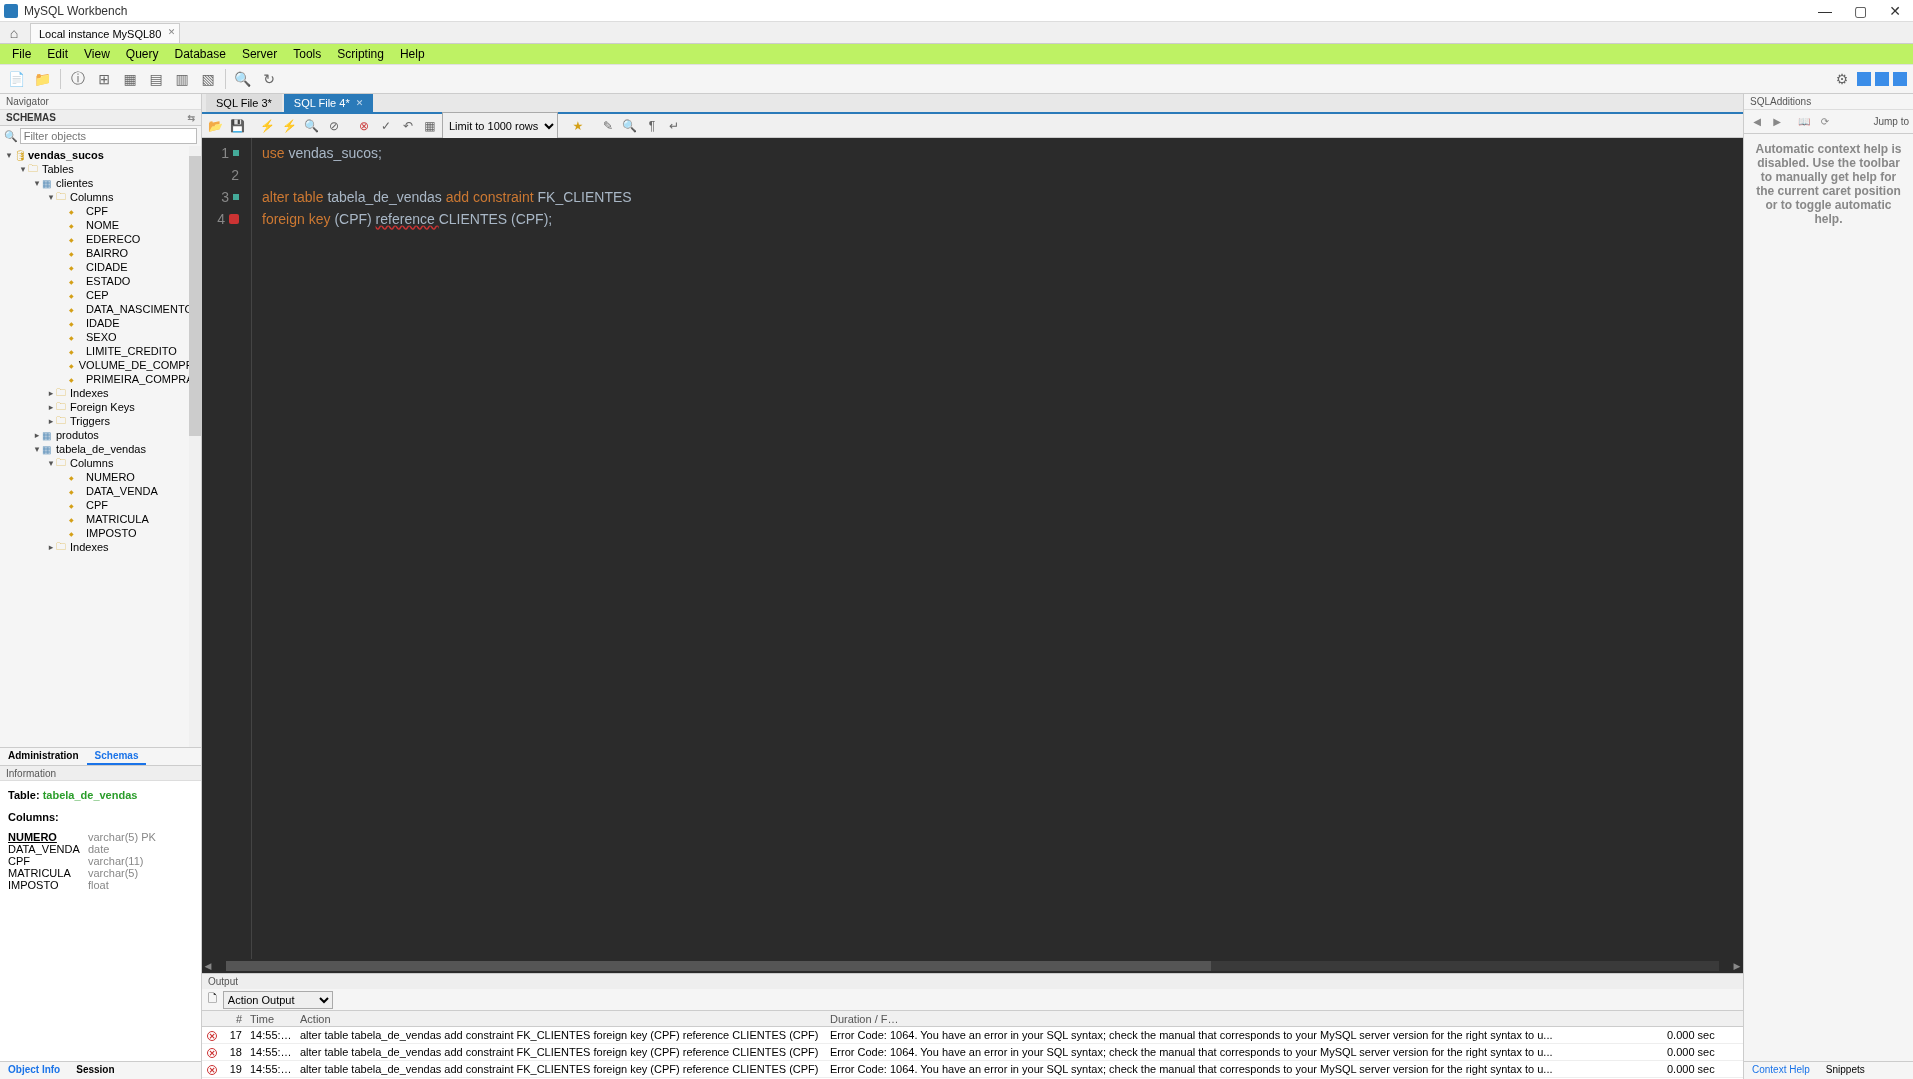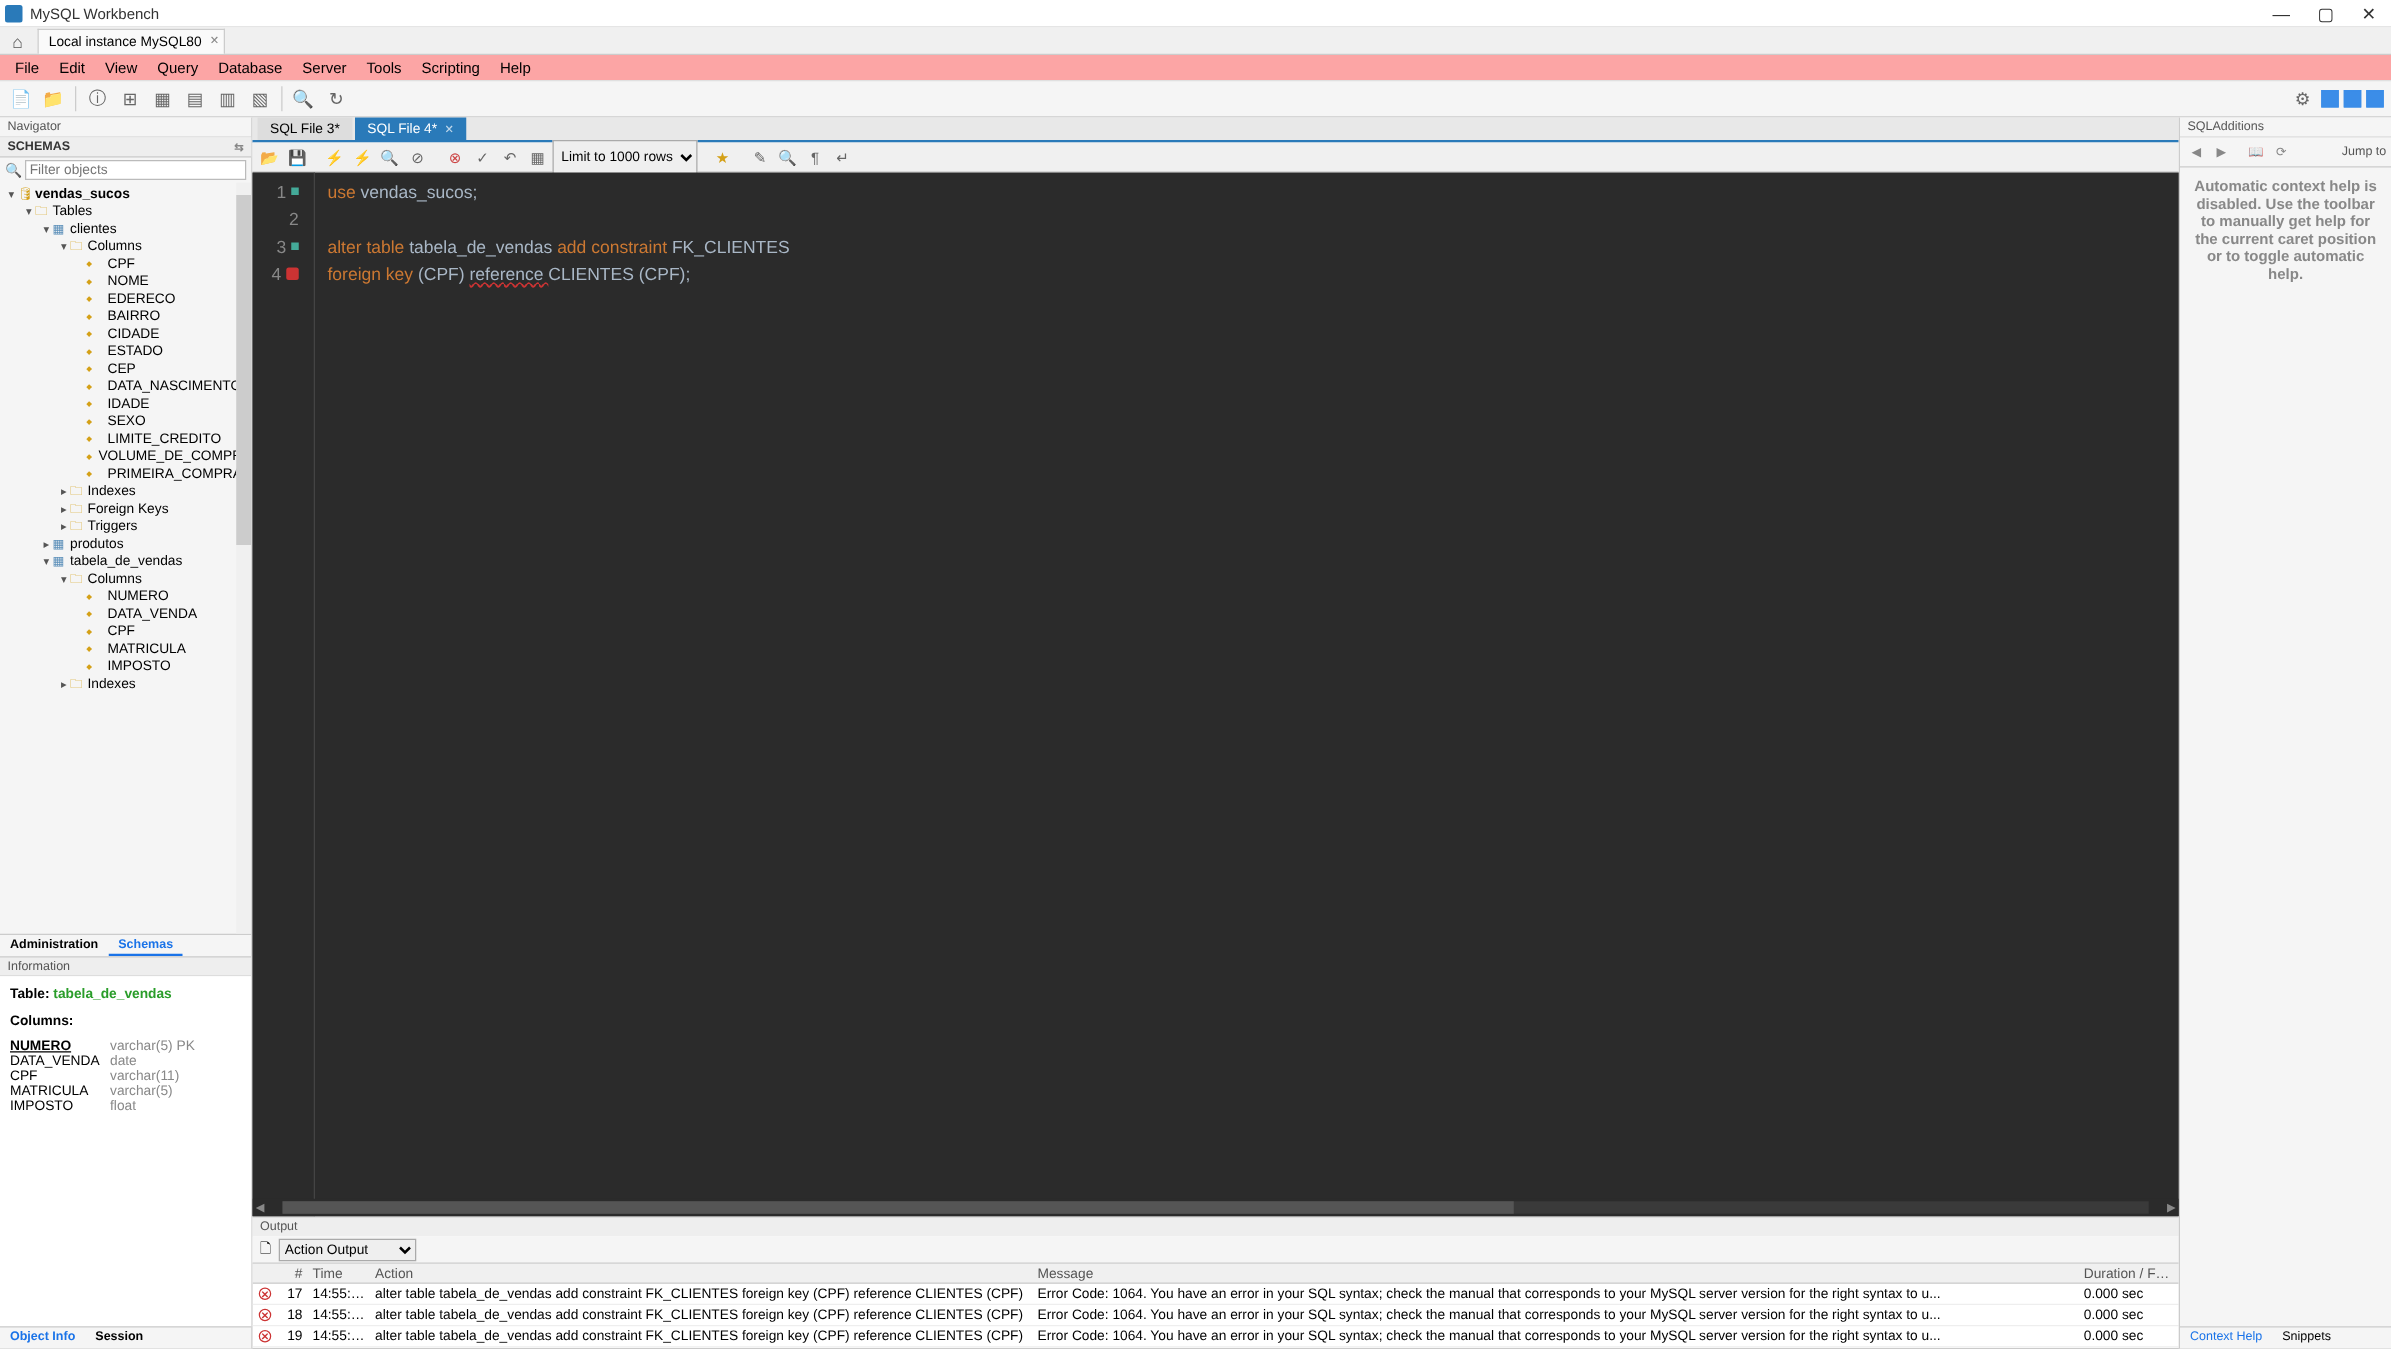--- a/index.html
+++ b/index.html
@@ -12,21 +12,21 @@
 .titlebar .win-controls { margin-left: auto; display: flex; gap: 22px; padding-right: 8px; }
 .titlebar .win-controls span { font-size: 14px; color: #333; cursor: pointer; }
 
 
 .conn-tabs { height: 22px; background: #f0f0f0; display: flex; align-items: flex-end; border-bottom: 1px solid #ccc; }
 .conn-tabs .home-btn { width: 28px; height: 20px; display: flex; align-items: center; justify-content: center; color: #555; font-size: 14px; }
 .conn-tabs .tab { height: 20px; background: #fafafa; border: 1px solid #ccc; border-bottom: none; padding: 2px 18px 2px 8px; font-size: 11px; margin-left: 2px; display:flex; align-items:center; position:relative;}
 .conn-tabs .tab .close { position:absolute; right:4px; top:3px; font-size:9px; color:#888;}
 
 
-.menubar { height: 20px; background: #fca5a5; display: flex; align-items: center; padding: 0 4px; }
+.menubar { height: 20px; background: #bef264; display: flex; align-items: center; padding: 0 4px; }
 .menubar .menu-item { padding: 2px 8px; font-size: 12px; cursor: pointer; }
 
 
 .toolbar { height: 30px; background: #f5f5f5; border-top:1px solid #e0e0e0; border-bottom: 1px solid #ccc; display: flex; align-items: center; padding: 0 6px; gap: 4px; }
 .toolbar .tbtn { width: 22px; height: 22px; display: flex; align-items: center; justify-content: center; color: #666; font-size: 14px; cursor: pointer; }
 .toolbar .sep { width:1px; height:20px; background:#ccc; margin:0 2px;}
 .toolbar .right { margin-left:auto; display:flex; gap:4px; align-items:center;}
 .toolbar .panel-btn { width:14px; height:14px; border:1px solid #888; }
 .toolbar .panel-btn.filled { background:#3b8de8; border-color:#3b8de8; }
 
@@ -422,21 +422,20 @@
     <div class="output-toolbar">
       <div class="ebtn">🗋</div>
       <select><option>Action Output</option></select>
     </div>
     <div class="output-table">
       <div class="ohdr">
         <div class="oc status"></div>
         <div class="oc num">#</div>
         <div class="oc time">Time</div>
         <div class="oc action">Action</div>
-        <div class="oc msg">Message</div>
         <div class="oc dur">Duration / Fetch</div>
       </div>
       <div class="orow">
         <div class="oc status"><span class="errdot">✕</span></div>
         <div class="oc num">17</div>
         <div class="oc time">14:55:48</div>
         <div class="oc action">alter table tabela_de_vendas add constraint FK_CLIENTES foreign key (CPF) reference CLIENTES (CPF)</div>
         <div class="oc msg">Error Code: 1064. You have an error in your SQL syntax; check the manual that corresponds to your MySQL server version for the right syntax to u...</div>
         <div class="oc dur">0.000 sec</div>
       </div>

